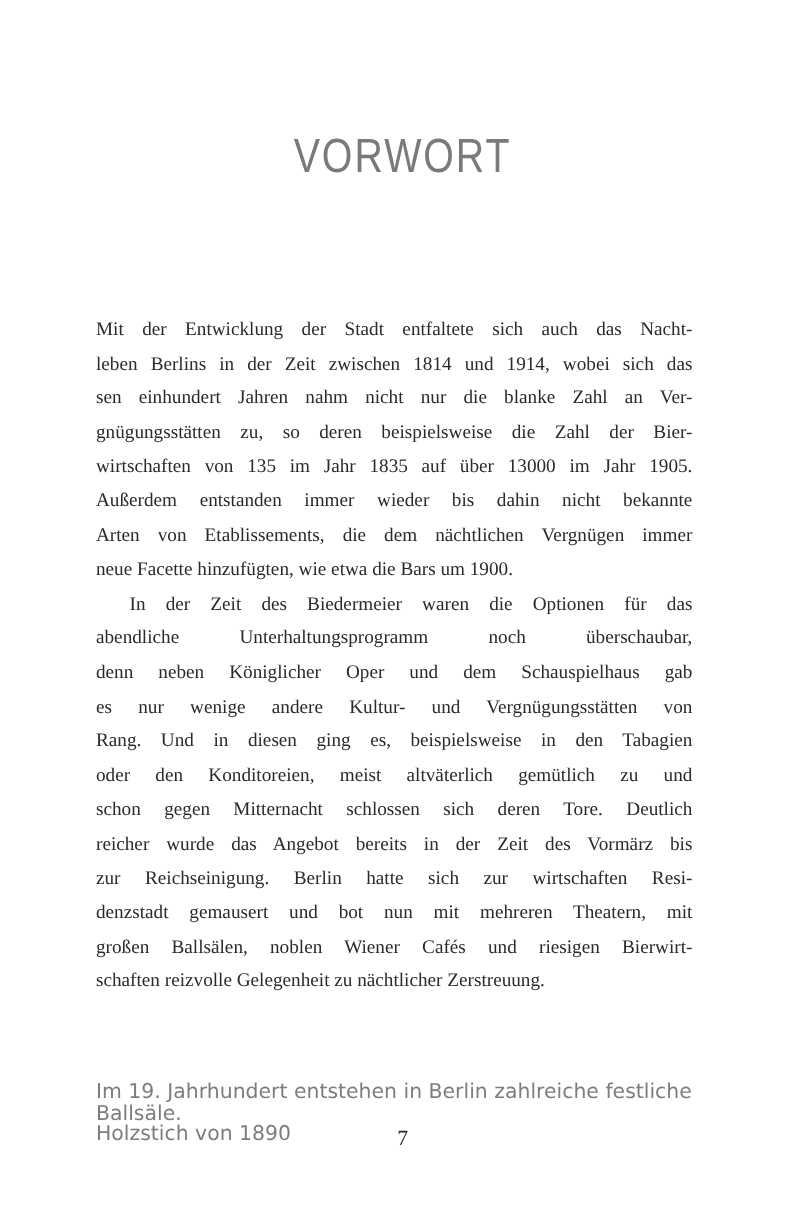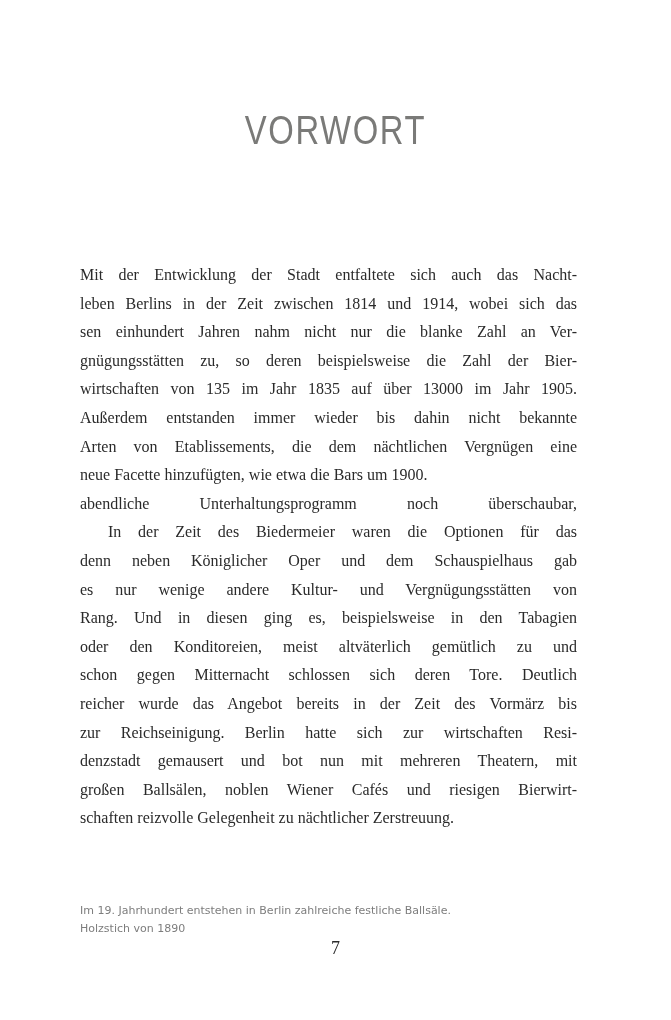--- a/index.html
+++ b/index.html
@@ -55,21 +55,21 @@
       text-align-last: left;
     }
     .line.indent {
       padding-left: 28px;
     }
     .caption {
       position: absolute;
       left: 80px;
       top: 902px;
       font-family: "DejaVu Sans", sans-serif;
-      font-size: 11px;
+      font-size: 17px;
       line-height: 17.5px;
       color: #7d7d7d;
     }
     .caption span { display: block; }
     .page-number {
       position: absolute;
       top: 938px;
       left: 0;
       width: 671px;
       text-align: center;
@@ -85,26 +85,26 @@
   <div class="title">VORWORT</div>
 
   <div class="body-text">
     <div>
       <span class="line">Mit der Entwicklung der Stadt entfaltete sich auch das Nacht-</span>
       <span class="line">leben Berlins in der Zeit zwischen 1814 und 1914, wobei sich das</span>
       <span class="line">sen einhundert Jahren nahm nicht nur die blanke Zahl an Ver-</span>
       <span class="line">gnügungsstätten zu, so deren beispielsweise die Zahl der Bier-</span>
       <span class="line">wirtschaften von 135 im Jahr 1835 auf über 13000 im Jahr 1905.</span>
       <span class="line">Außerdem entstanden immer wieder bis dahin nicht bekannte</span>
-      <span class="line">Arten von Etablissements, die dem nächtlichen Vergnügen eine</span>
+      <span class="line">Arten von Etablissements, die dem nächtlichen Vergnügen immer</span>
       <span class="line last">neue Facette hinzufügten, wie etwa die Bars um 1900.</span>
     </div>
     <div>
+      <span class="line indent">In der Zeit des Biedermeier waren die Optionen für das</span>
       <span class="line">abendliche Unterhaltungsprogramm noch überschaubar,</span>
-      <span class="line indent">In der Zeit des Biedermeier waren die Optionen für das</span>
       <span class="line">denn neben Königlicher Oper und dem Schauspielhaus gab</span>
       <span class="line">es nur wenige andere Kultur- und Vergnügungsstätten von</span>
       <span class="line">Rang. Und in diesen ging es, beispielsweise in den Tabagien</span>
       <span class="line">oder den Konditoreien, meist altväterlich gemütlich zu und</span>
       <span class="line">schon gegen Mitternacht schlossen sich deren Tore. Deutlich</span>
       <span class="line">reicher wurde das Angebot bereits in der Zeit des Vormärz bis</span>
       <span class="line">zur Reichseinigung. Berlin hatte sich zur wirtschaften Resi-</span>
       <span class="line">denzstadt gemausert und bot nun mit mehreren Theatern, mit</span>
       <span class="line">großen Ballsälen, noblen Wiener Cafés und riesigen Bierwirt-</span>
       <span class="line last">schaften reizvolle Gelegenheit zu nächtlicher Zerstreuung.</span>

